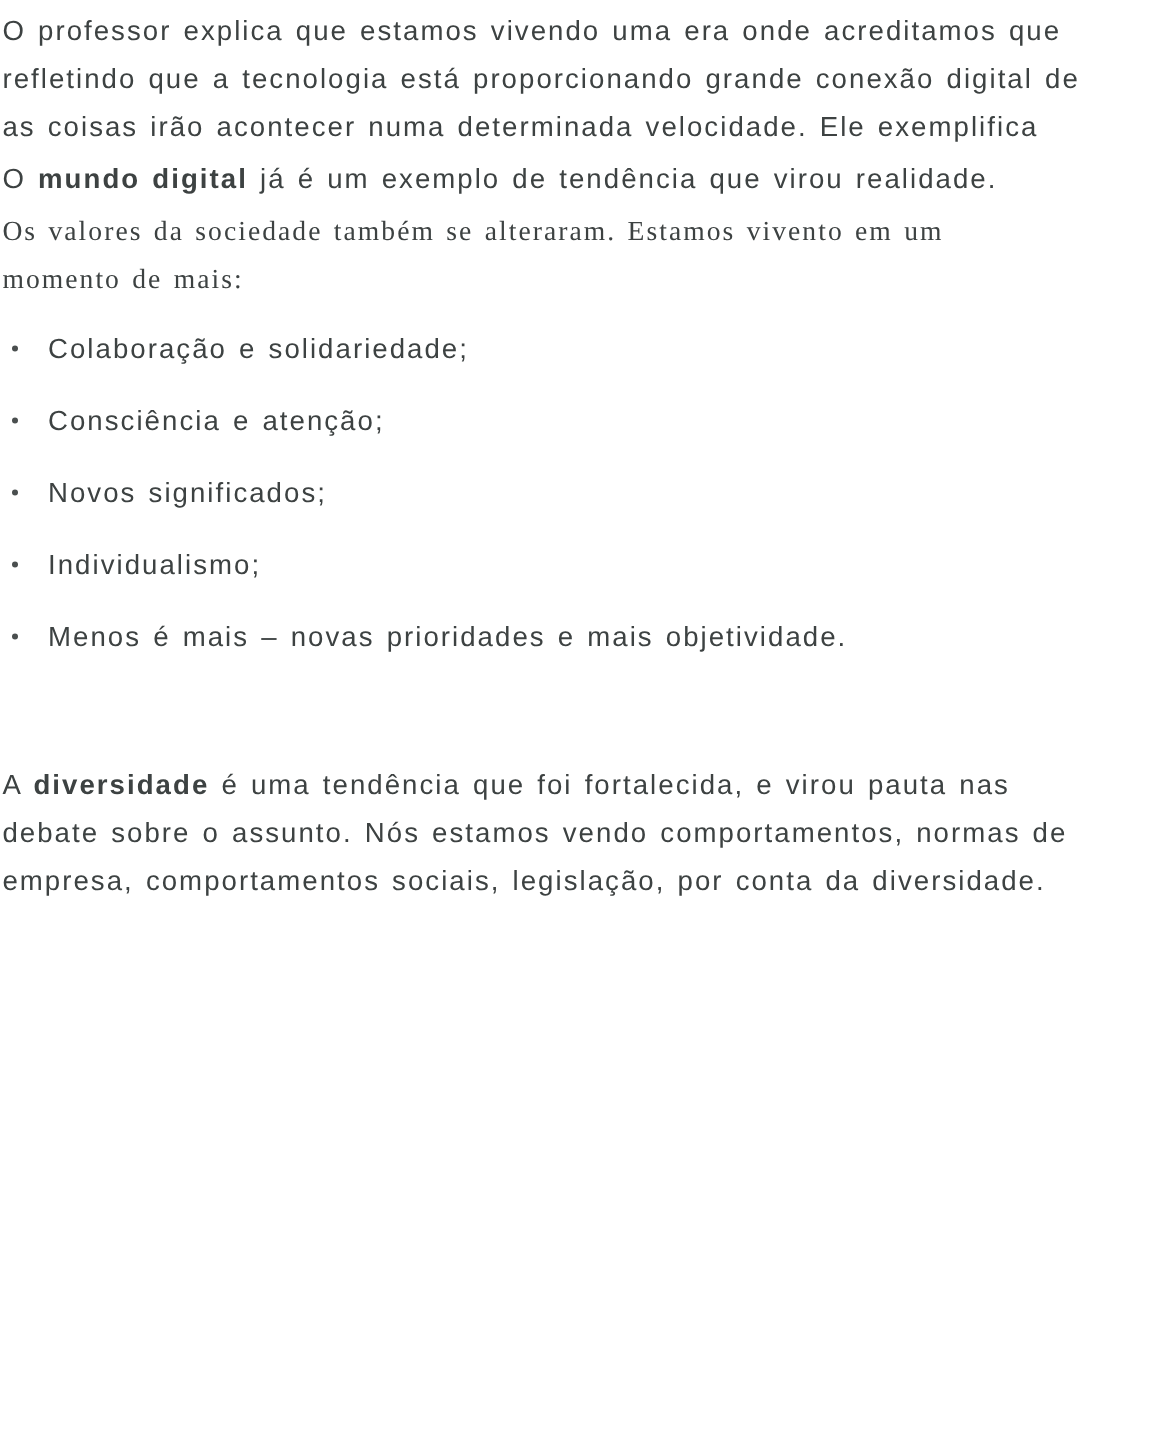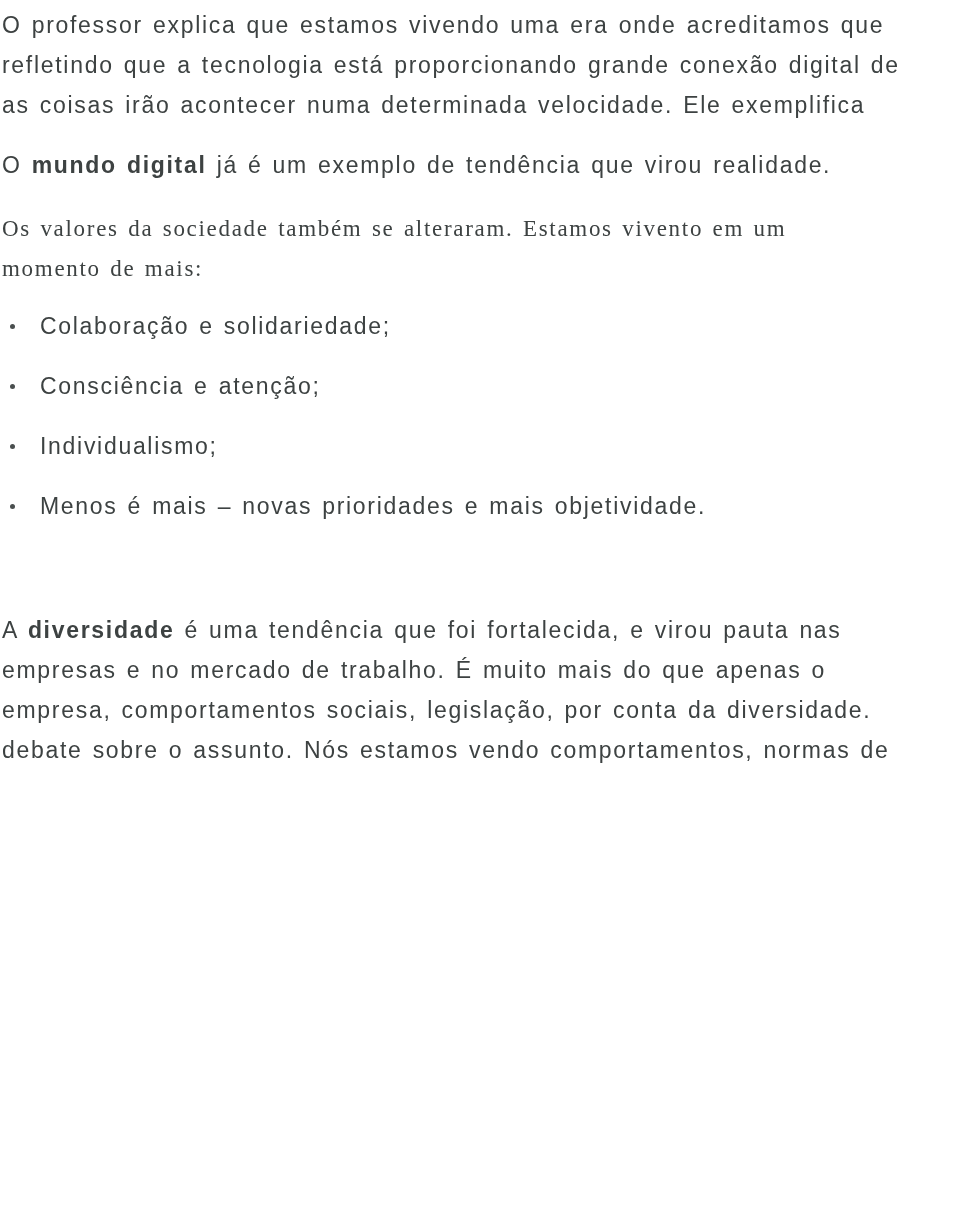--- a/index.html
+++ b/index.html
@@ -18,22 +18,22 @@
     padding: 5px 0 0 2px;
   }
   .line {
     height: 40px;
     line-height: 40px;
     font-size: 23px;
     letter-spacing: 1.7px;
     word-spacing: 2px;
     white-space: nowrap;
   }
-  .para-1 { margin-bottom: 20px; }
-  .para-2 { margin-bottom: 24px; }
+  .para-1 { margin-bottom: 4px; }
+  .para-2 { margin-bottom: 4px; }
   .para-3 { margin-bottom: 17px; font-family: Liberation Serif, serif; }
   .bullet-list { margin-bottom: 84px; text-align: right; }
   .bullet-item {
     display: flex;
     align-items: center;
     height: 40px;
     margin-bottom: 20px;
   }
   .bullet-item:last-child { margin-bottom: 0; }
   .bullet-dot {
@@ -78,28 +78,31 @@
     <div class="bullet-item">
       <span class="bullet-dot"></span>
       <span class="bullet-text">Colaboração e solidariedade;</span>
     </div>
     <div class="bullet-item">
       <span class="bullet-dot"></span>
       <span class="bullet-text">Consciência e atenção;</span>
     </div>
     <div class="bullet-item">
       <span class="bullet-dot"></span>
+      <span class="bullet-text">Novos significados;</span>
+    </div>
+    <div class="bullet-item">
+      <span class="bullet-dot"></span>
       <span class="bullet-text">Individualismo;</span>
     </div>
     <div class="bullet-item">
       <span class="bullet-dot"></span>
       <span class="bullet-text">Menos é mais – novas prioridades e mais objetividade.</span>
     </div>
   </div>
 
   <div class="para-4">
     <div class="line"><span>A </span><span class="bold">diversidade</span><span> é uma tendência que foi fortalecida, e virou pauta nas</span></div>
-    <div class="line">empresas e no mercado de trabalho. É muito mais do que apenas o</div>
+    <div class="line">debate sobre o assunto. Nós estamos vendo comportamentos, normas de</div>
     <div class="line">empresa, comportamentos sociais, legislação, por conta da diversidade.</div>
-    <div class="line">debate sobre o assunto. Nós estamos vendo comportamentos, normas de</div>
   </div>
 
 </div>
 
 </body></html>

